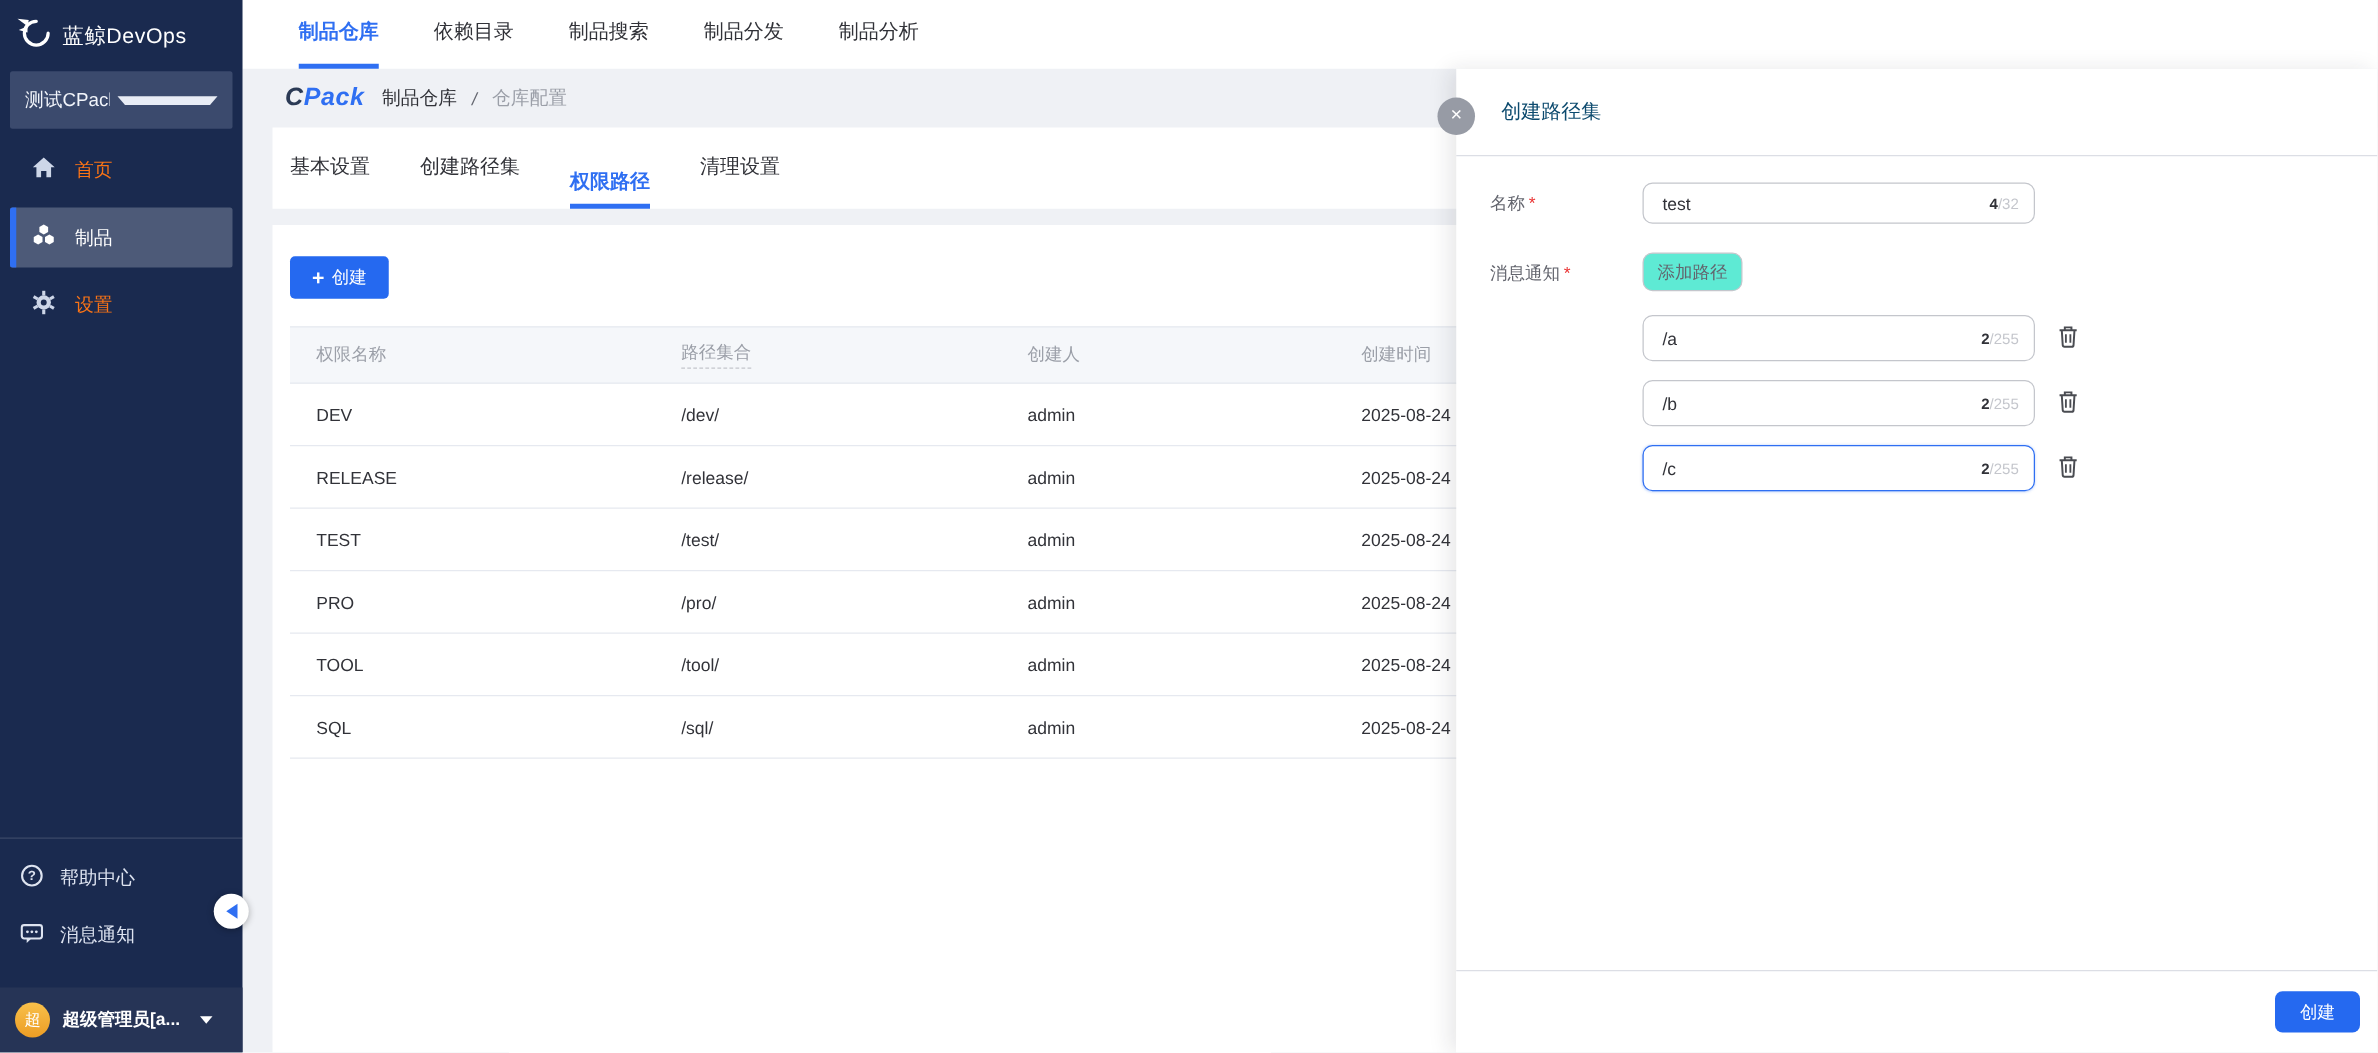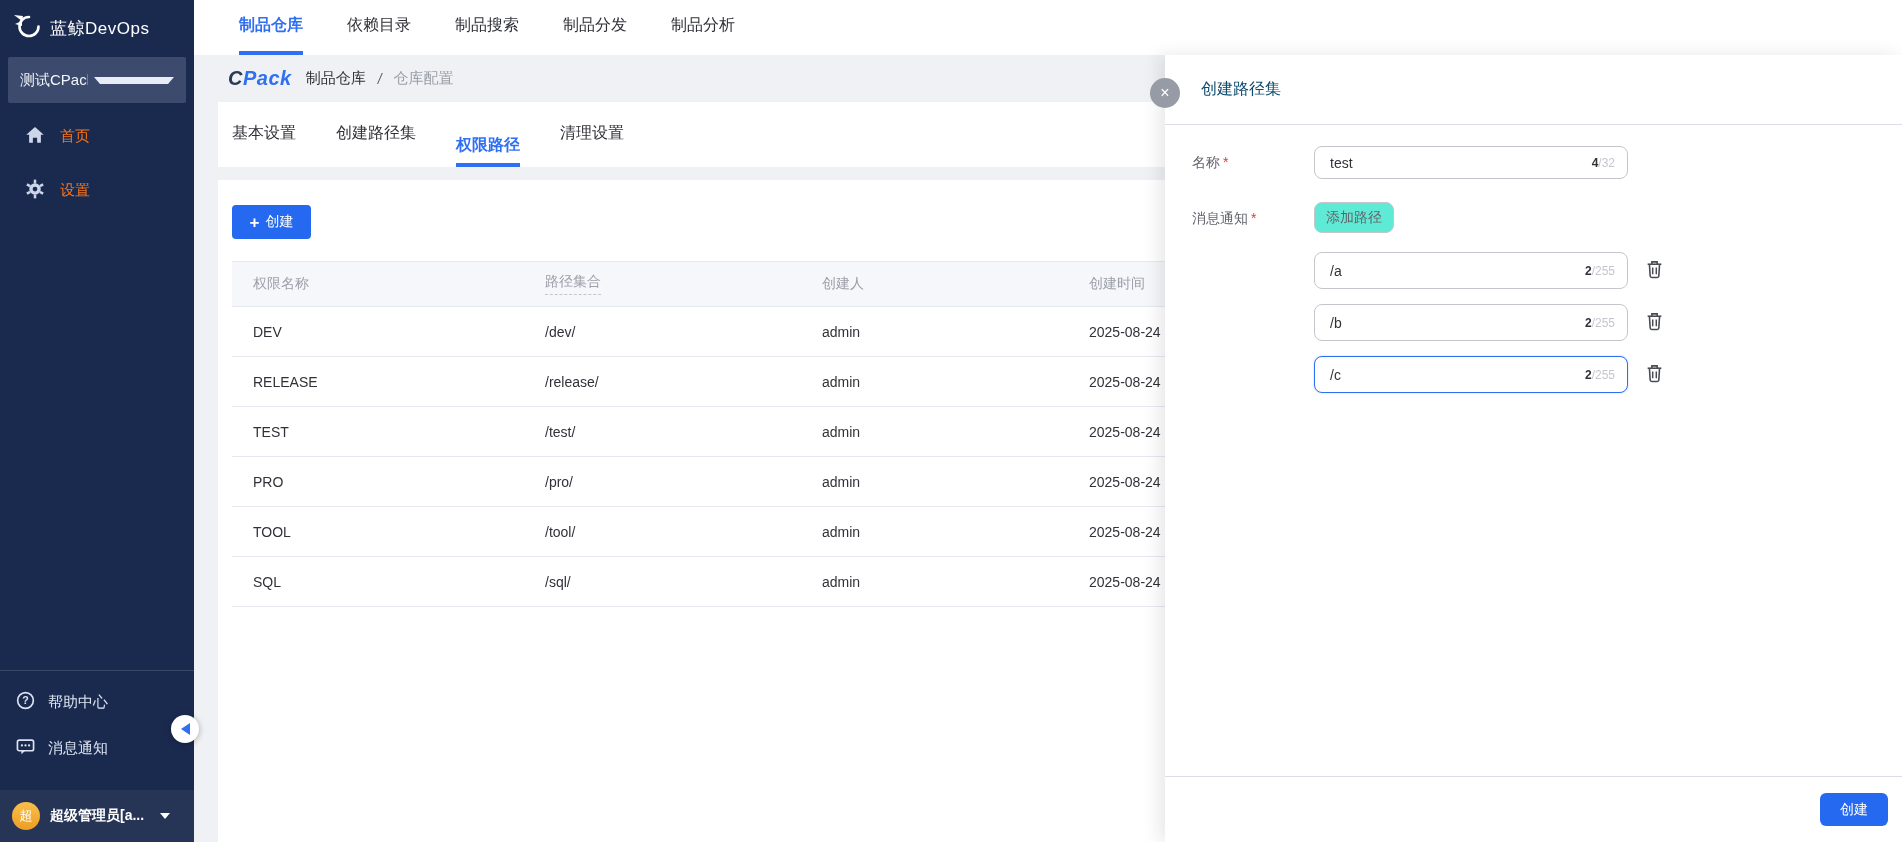--- a/index.html
+++ b/index.html
@@ -133,20 +133,33 @@
 
     <nav class="menu">
       <div class="menu-item">
         <span>
           <svg width="20" height="20" viewBox="0 0 16 16">
             <path d="M8 1.6 L15 7.8 H12.7 V14.2 H9.7 V10.2 H6.3 V14.2 H3.3 V7.8 H1 Z" fill="#cdd6e8"></path>
           </svg>
         </span>
         <span>首页</span>
       </div>
+      <div class="menu-item active">
+        <span class="abar"></span>
+        <span>
+          <svg width="20" height="20" viewBox="0 0 20 20">
+            <g fill="#ffffff">
+              <polygon points="10,1.5 13.5,3.5 13.5,7.5 10,9.5 6.5,7.5 6.5,3.5"></polygon>
+              <polygon points="5.5,9.5 9,11.5 9,15.5 5.5,17.5 2,15.5 2,11.5"></polygon>
+              <polygon points="14.5,9.5 18,11.5 18,15.5 14.5,17.5 11,15.5 11,11.5"></polygon>
+            </g>
+          </svg>
+        </span>
+        <span>制品</span>
+      </div>
       <div class="menu-item">
         <span>
           <svg width="20" height="20" viewBox="0 0 16 16">
             <g fill="#cdd6e8">
               <rect x="7" y="0.5" width="2" height="3" transform="rotate(0 8 8)"></rect>
               <rect x="7" y="0.5" width="2" height="3" transform="rotate(60 8 8)"></rect>
               <rect x="7" y="0.5" width="2" height="3" transform="rotate(120 8 8)"></rect>
               <rect x="7" y="0.5" width="2" height="3" transform="rotate(180 8 8)"></rect>
               <rect x="7" y="0.5" width="2" height="3" transform="rotate(240 8 8)"></rect>
               <rect x="7" y="0.5" width="2" height="3" transform="rotate(300 8 8)"></rect>

